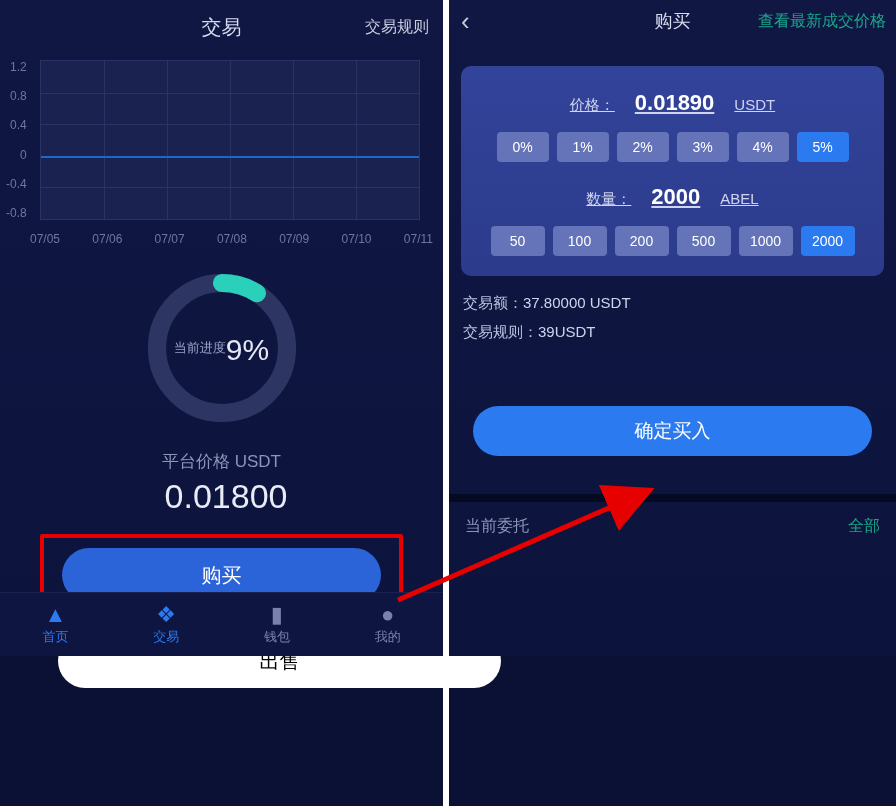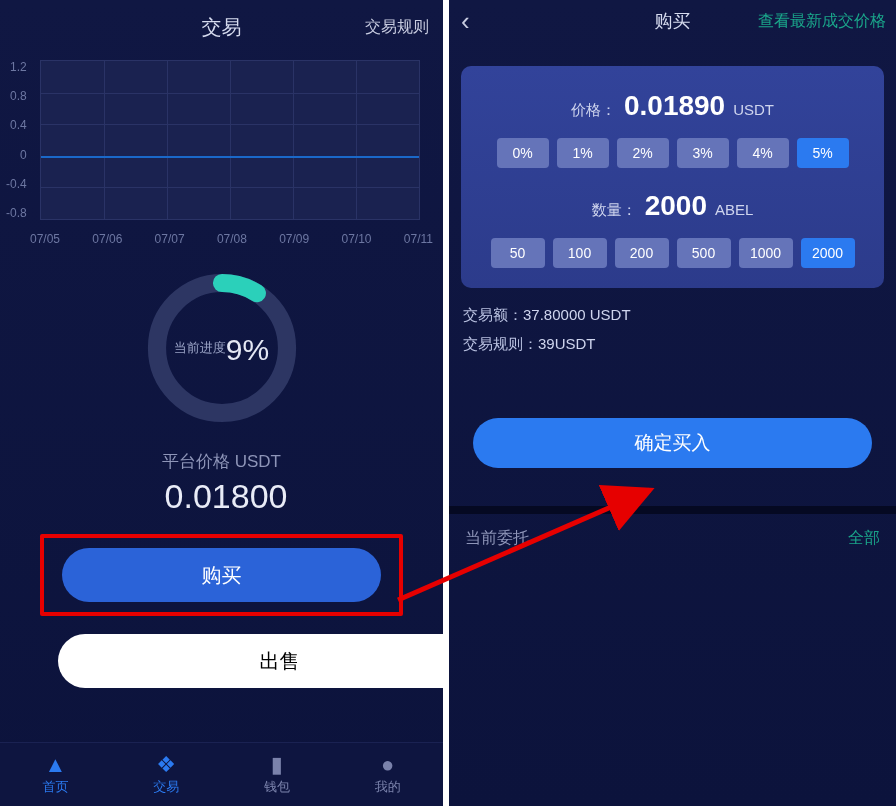--- a/index.html
+++ b/index.html
@@ -1,18 +1,18 @@
 <!DOCTYPE html>
 <html><head>
 <meta charset="utf-8">
 <style>
   * { margin:0; padding:0; box-sizing:border-box; font-family:-apple-system, "Helvetica Neue", Arial, sans-serif; }
   html, body { width:896px; height:806px; background:#0b1135; overflow:hidden; }
   .screens { display:flex; width:896px; height:806px; }
-  .pane { position:relative; height:806px; background:linear-gradient(#101743,#0c133c); }
+  .pane { position:relative; height:656px; background:linear-gradient(#101743,#0c133c); }
   .left { width:443px; }
   .divider { width:6px; background:#fff; }
   .right { width:447px; }
 
   
   .l-header { display:flex; align-items:center; justify-content:center; height:54px; position:relative; color:#d6dbef; }
   .l-title { font-size:20px; color:#d6dbef; }
   .l-rules { position:absolute; right:14px; font-size:16px; color:#c8cce0; }
   .l-sub { display:flex; align-items:center; justify-content:space-between; padding:0 14px; margin-top:6px; }
   .l-sub .label { color:#8790b6; font-size:16px; }
@@ -49,23 +49,23 @@
   .nav-item.active { color:#2b7af0; }
   .nav-icon { font-size:22px; line-height:1; }
 
   
   .r-header { display:flex; align-items:center; height:42px; position:relative; color:#d6dbef; padding:0 12px; }
   .back { font-size:26px; color:#c8cce0; cursor:pointer; line-height:1; }
   .r-title { position:absolute; left:50%; transform:translateX(-50%); font-size:18px; }
   .r-link { position:absolute; right:10px; font-size:16px; color:#1aa58a; }
   
   .card { margin:24px 12px 0; background:linear-gradient(180deg,#32439a,#2c3b8b); border-radius:10px; padding:24px 12px 20px; }
-  .row-center { display:flex; align-items:baseline; justify-content:center; gap:8px; color:#cfd5ee; }
+  .row-center { display:flex; align-items:baseline; justify-content:center; gap:20px; color:#cfd5ee;text-decoration:underline; }
   .row-center .k { font-size:15px; }
-  .row-center .v { font-size:28px; font-weight:600; color:#fff;text-align:center; }
+  .row-center .v { font-size:22px; font-weight:600; color:#fff;text-align:center; }
   .row-center .u { font-size:15px; }
   .chips { display:flex; gap:8px; justify-content:center; margin-top:16px; flex-wrap:nowrap; }
   .chip { min-width:52px; padding:0 10px; height:30px; border-radius:4px; background:#6574b9; color:#fff; font-size:14px; display:flex; align-items:center; justify-content:center; cursor:pointer; }
   .chip.sel { background:#2b7af0; }
   .chips.q .chip { min-width:54px; }
 
   .meta { margin:18px 14px 0; color:#cfd5ee; font-size:15px; }
   .meta-row { display:flex; margin-top:10px; }
   .meta-row .k { color:#b9c1e0; }
 

